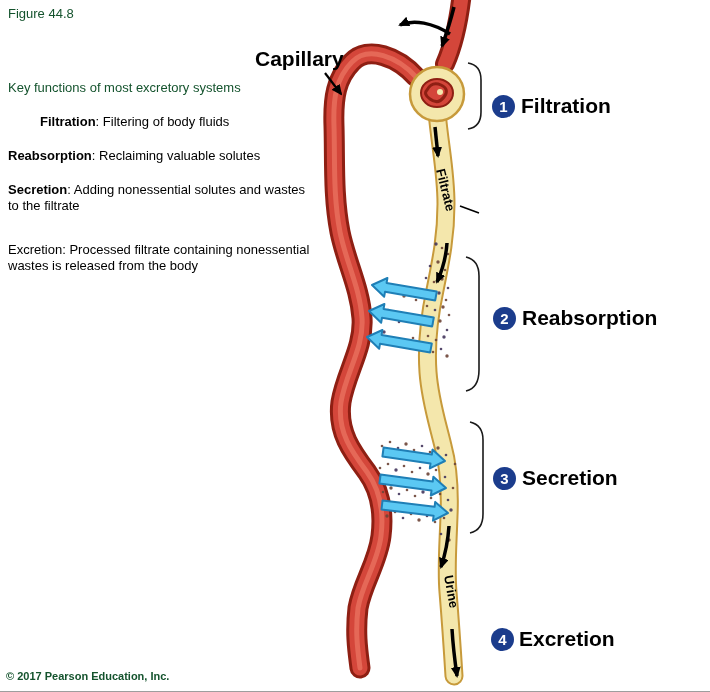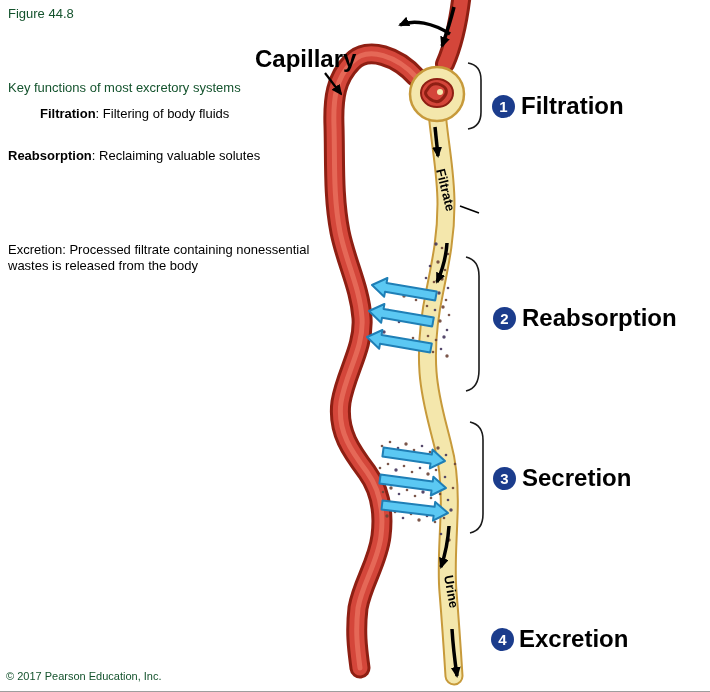--- a/index.html
+++ b/index.html
@@ -7,34 +7,34 @@
   .canvas {
     position:relative; width:710px; height:692px; background:#ffffff;
     overflow:hidden; border-bottom:1px solid #9e9e9e;
   }
   .canvas svg.art { position:absolute; left:0; top:0; }
   .txt { position:absolute; color:#14532d; font-size:13px; line-height:16px; }
   .fig-label { left:8px; top:6px; }
   .caption { left:8px; top:22px; width:302px; }
   .heading { left:8px; top:80px; width:320px; }
   .item { position:absolute; left:8px; width:302px; font-size:13px; line-height:16px; }
-  .item-1 { top:106px;padding-left:32px; }
+  .item-1 { top:114px;padding-left:32px; }
   .item-2 { top:148px; }
   .item-3 { top:182px; }
   .item-4 { top:242px; }
-  .big-label { position:absolute; font-size:24px; font-weight:bold; color:#000; line-height:22px; white-space:nowrap; }
+  .big-label { position:absolute; font-size:21px; font-weight:bold; color:#000; line-height:22px; white-space:nowrap; }
   .capillary-label { left:255px; top:48px; }
   .tubule-label { left:483px; top:196px; }
   .tubule-label .line2 { display:block; margin-left:18px; }
   .badge {
     position:absolute; width:23px; height:23px; border-radius:50%;
     background:#1B3C8C; color:#fff; font-weight:bold; font-size:15px;
     display:flex; align-items:center; justify-content:center;
   }
-  .copyright { left:6px; top:670px; font-size:11px; line-height:13px; }
+  .copyright { left:6px; top:670px; font-size:11px; line-height:13px;font-weight:bold; }
   .tube-text { font-family:"Liberation Sans", sans-serif; font-weight:bold; font-size:13px; fill:#000; }
 </style>
 </head>
 <body>
 
 <div class="canvas">
 
   <svg class="art" width="710" height="692" viewBox="0 0 710 692">
     <defs>
       <marker id="mBlack" markerUnits="userSpaceOnUse" markerWidth="14" markerHeight="14" refX="9" refY="5" orient="auto">
@@ -173,20 +173,21 @@
     <text class="tube-text" x="444" y="576" transform="rotate(80 444 576)">Urine</text>
   </svg>
 
   <div class="txt fig-label">Figure 44.8</div>
 
 
   <div class="txt heading">Key functions of most excretory systems</div>
 
   <p class="item item-1"><strong>Filtration</strong><span>: Filtering of body fluids</span></p>
   <p class="item item-2"><strong>Reabsorption</strong><span>: Reclaiming valuable solutes</span></p>
+  <p class="item item-3"><strong>Secretion</strong><span>: Adding nonessential solutes and wastes to the filtrate</span></p>
   <p class="item item-4"><span>Excretion</span><span>: Processed filtrate containing nonessential wastes is released from the body</span></p>
 
   <div class="big-label capillary-label">Capillary</div>
 
 
   <div class="badge" style="left:492px; top:95px;">1</div>
   <div class="big-label" style="left:521px; top:95px;">Filtration</div>
 
   <div class="badge" style="left:493px; top:307px;">2</div>
   <div class="big-label" style="left:522px; top:307px;">Reabsorption</div>

